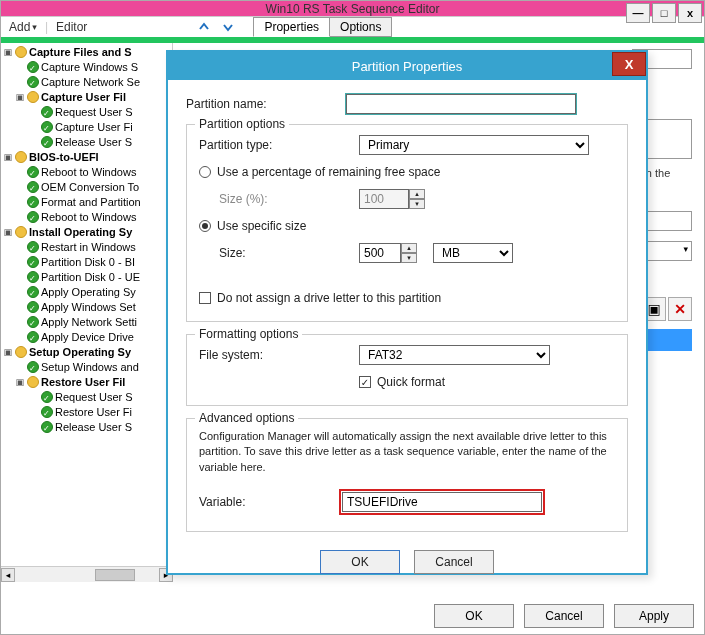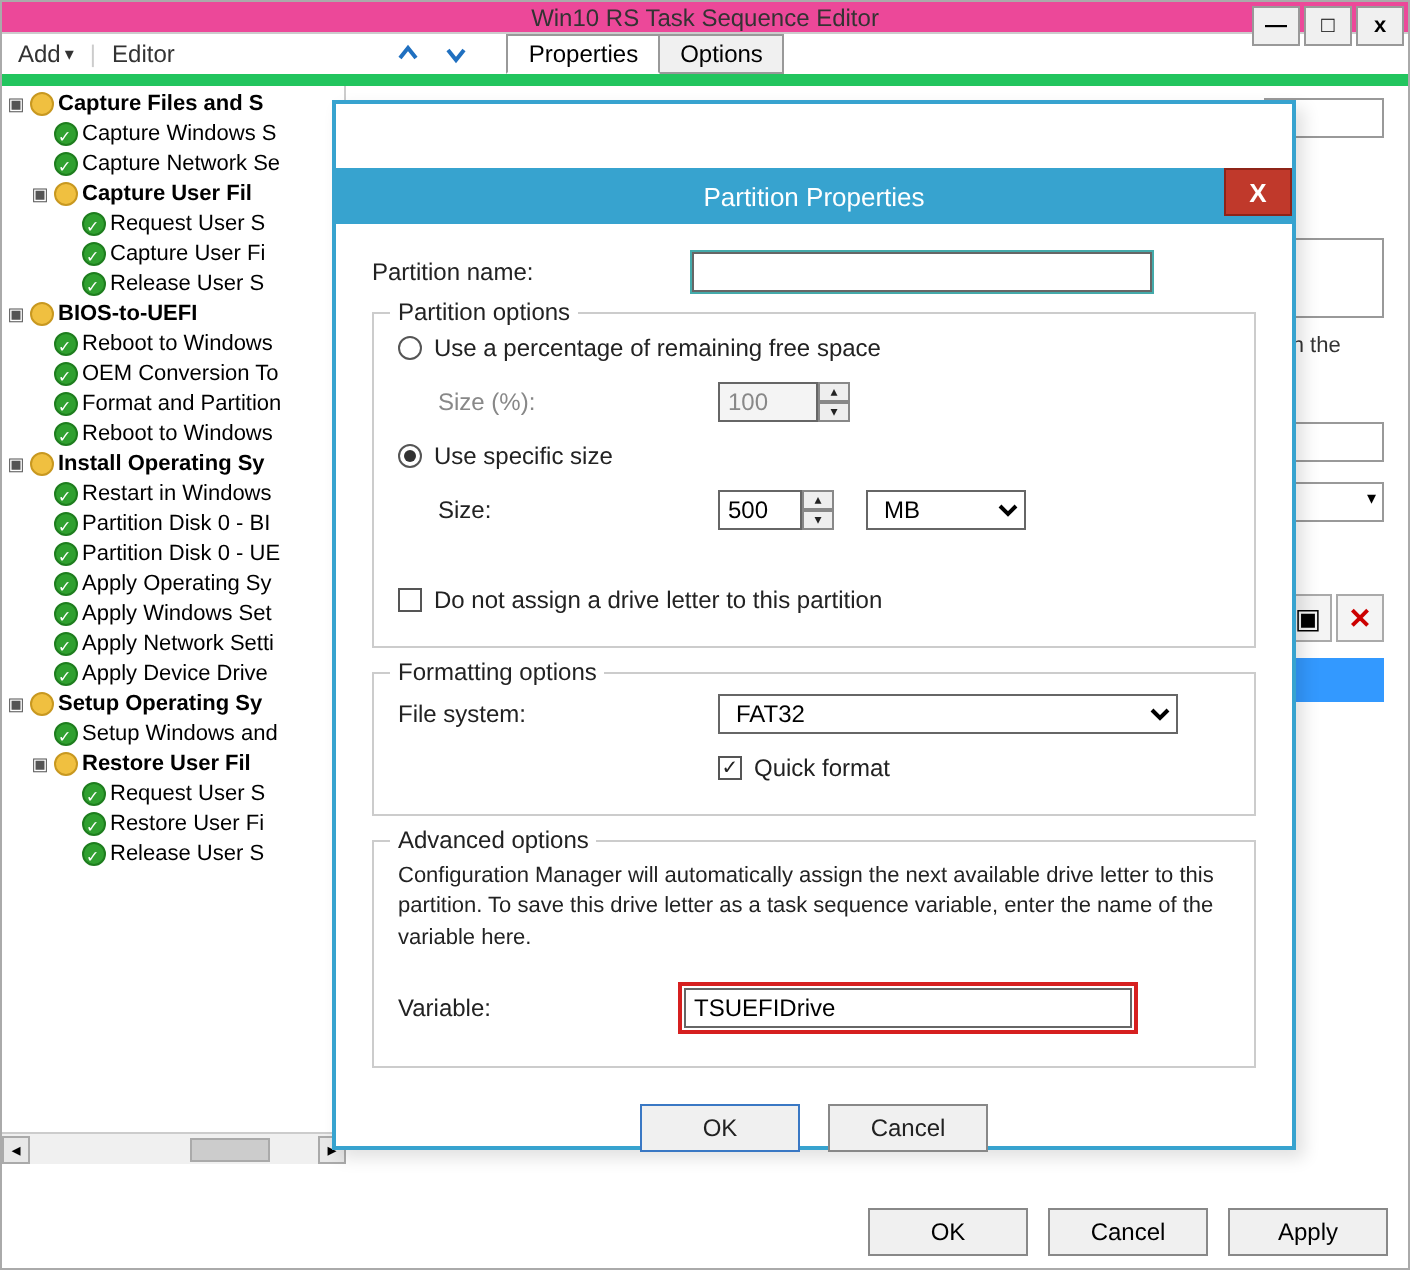--- a/index.html
+++ b/index.html
@@ -202,21 +202,20 @@
   }
   .modal-title {
     height:28px;
     background:#37a3cf;
     color:#fff;
     display:flex;
     align-items:center;
     justify-content:center;
     position:relative;
     font-size:13px;
-    margin-top:32px;
   }
   .modal-close {
     position:absolute;
     right:0;top:0;
     width:34px;height:24px;
     background:#c0392b;
     border:1px solid #8e2418;
     color:#fff;
     display:flex;align-items:center;justify-content:center;
     font-size:13px;font-weight:bold;
@@ -485,20 +484,28 @@
     <div class="modal-close">X</div>
   </div>
   <div class="modal-body">
     <div class="frow">
       <div class="lab">Partition name:</div>
       <div class="ctl"><input type="text" class="fld focus" style="width: 230px;" value=""></div>
     </div>
 
     <div class="group">
       <span class="group-title">Partition options</span>
+      <div class="frow">
+        <div class="lab">Partition type:</div>
+        <div class="ctl">
+          <select class="fld" style="width:230px">
+            <option>Primary</option>
+          </select>
+        </div>
+      </div>
       <div class="frow">
         <label class="radio">
           <span class="dot"></span>
           <span>Use a percentage of remaining free space</span>
         </label>
       </div>
       <div class="frow" style="padding-left:20px">
         <div class="lab disabled-text" style="width:140px">Size (%):</div>
         <div class="ctl">
           <span class="num-wrap">
@@ -538,42 +545,42 @@
           <span>Do not assign a drive letter to this partition</span>
         </label>
       </div>
     </div>
 
     <div class="group">
       <span class="group-title">Formatting options</span>
       <div class="frow">
         <div class="lab">File system:</div>
         <div class="ctl">
-          <select class="fld" style="width:230px">
+          <select class="fld" style="width:191px">
             <option>FAT32</option>
           </select>
         </div>
       </div>
       <div class="frow">
         <div class="lab"></div>
         <label class="chk on">
           <span class="box"></span>
           <span>Quick format</span>
         </label>
       </div>
     </div>
 
     <div class="group">
       <span class="group-title">Advanced options</span>
       <div class="adv-text">Configuration Manager will automatically assign the next available drive letter to this partition. To save this drive letter as a task sequence variable, enter the name of the variable here.</div>
       <div class="frow">
         <div class="lab" style="width:140px">Variable:</div>
         <div class="ctl">
           <span class="var-highlight">
-            <input type="text" class="fld" style="width: 224px; border: 1px solid rgb(102, 102, 102);" value="TSUEFIDrive">
+            <input type="text" class="fld" style="width: 200px; border: 1px solid rgb(102, 102, 102);" value="TSUEFIDrive">
           </span>
         </div>
       </div>
     </div>
 
     <div class="modal-buttons">
       <div class="btn" style="border:1px solid #3a78c4">OK</div>
       <div class="btn">Cancel</div>
     </div>
   </div>

